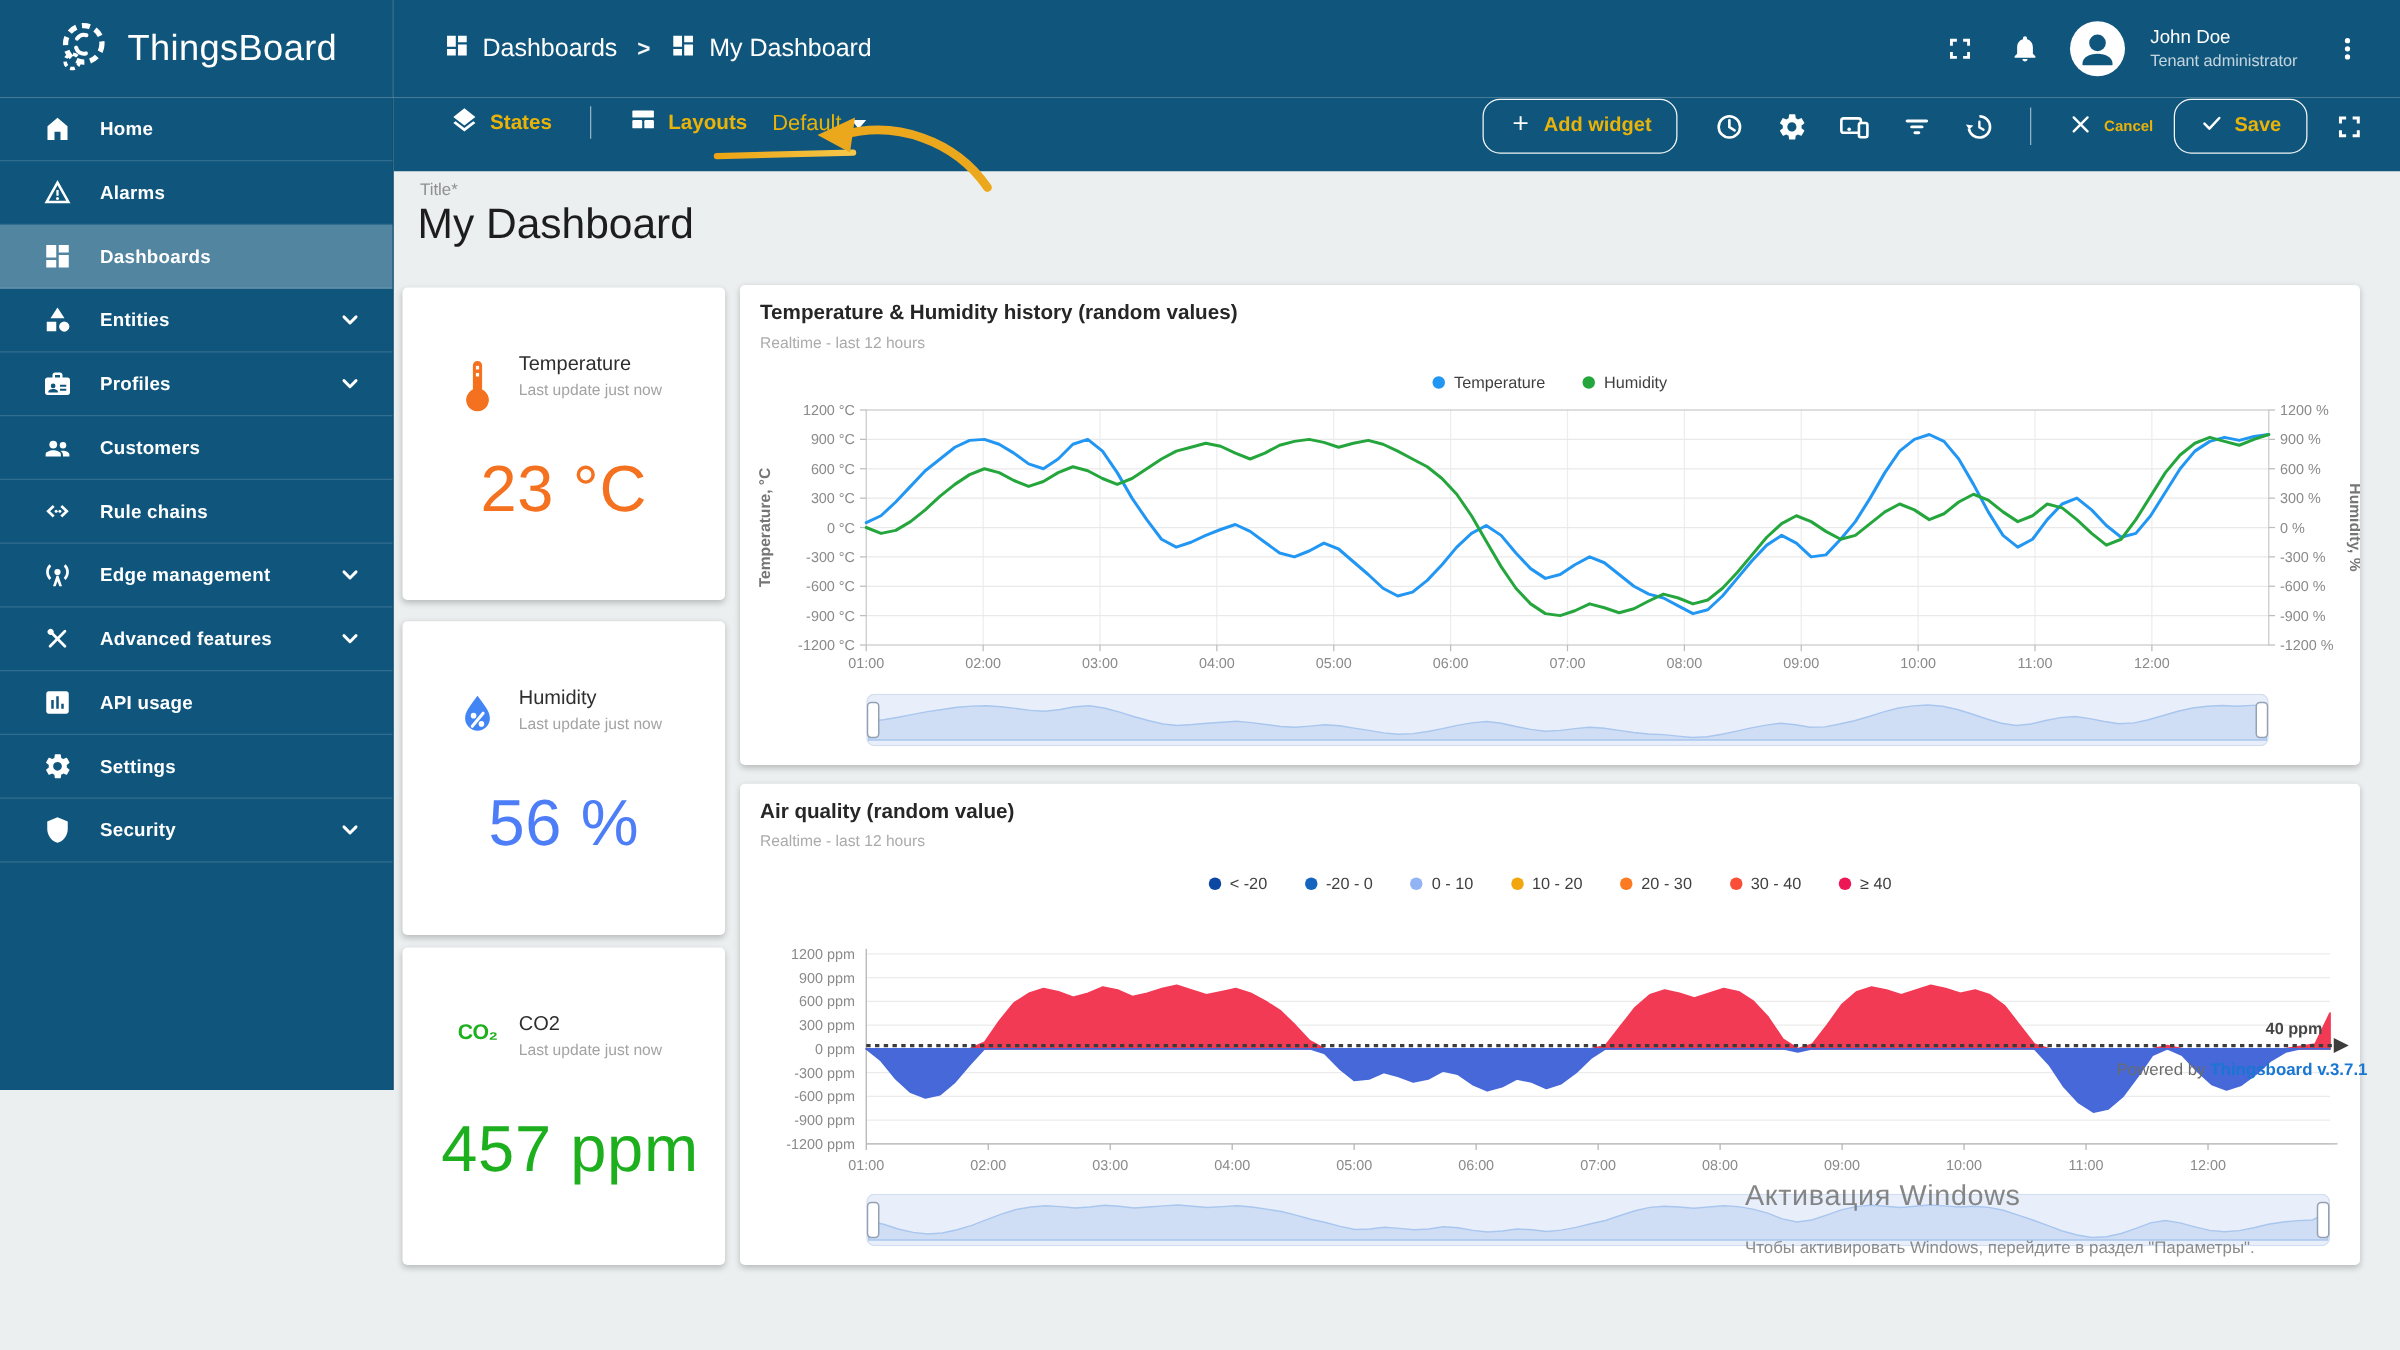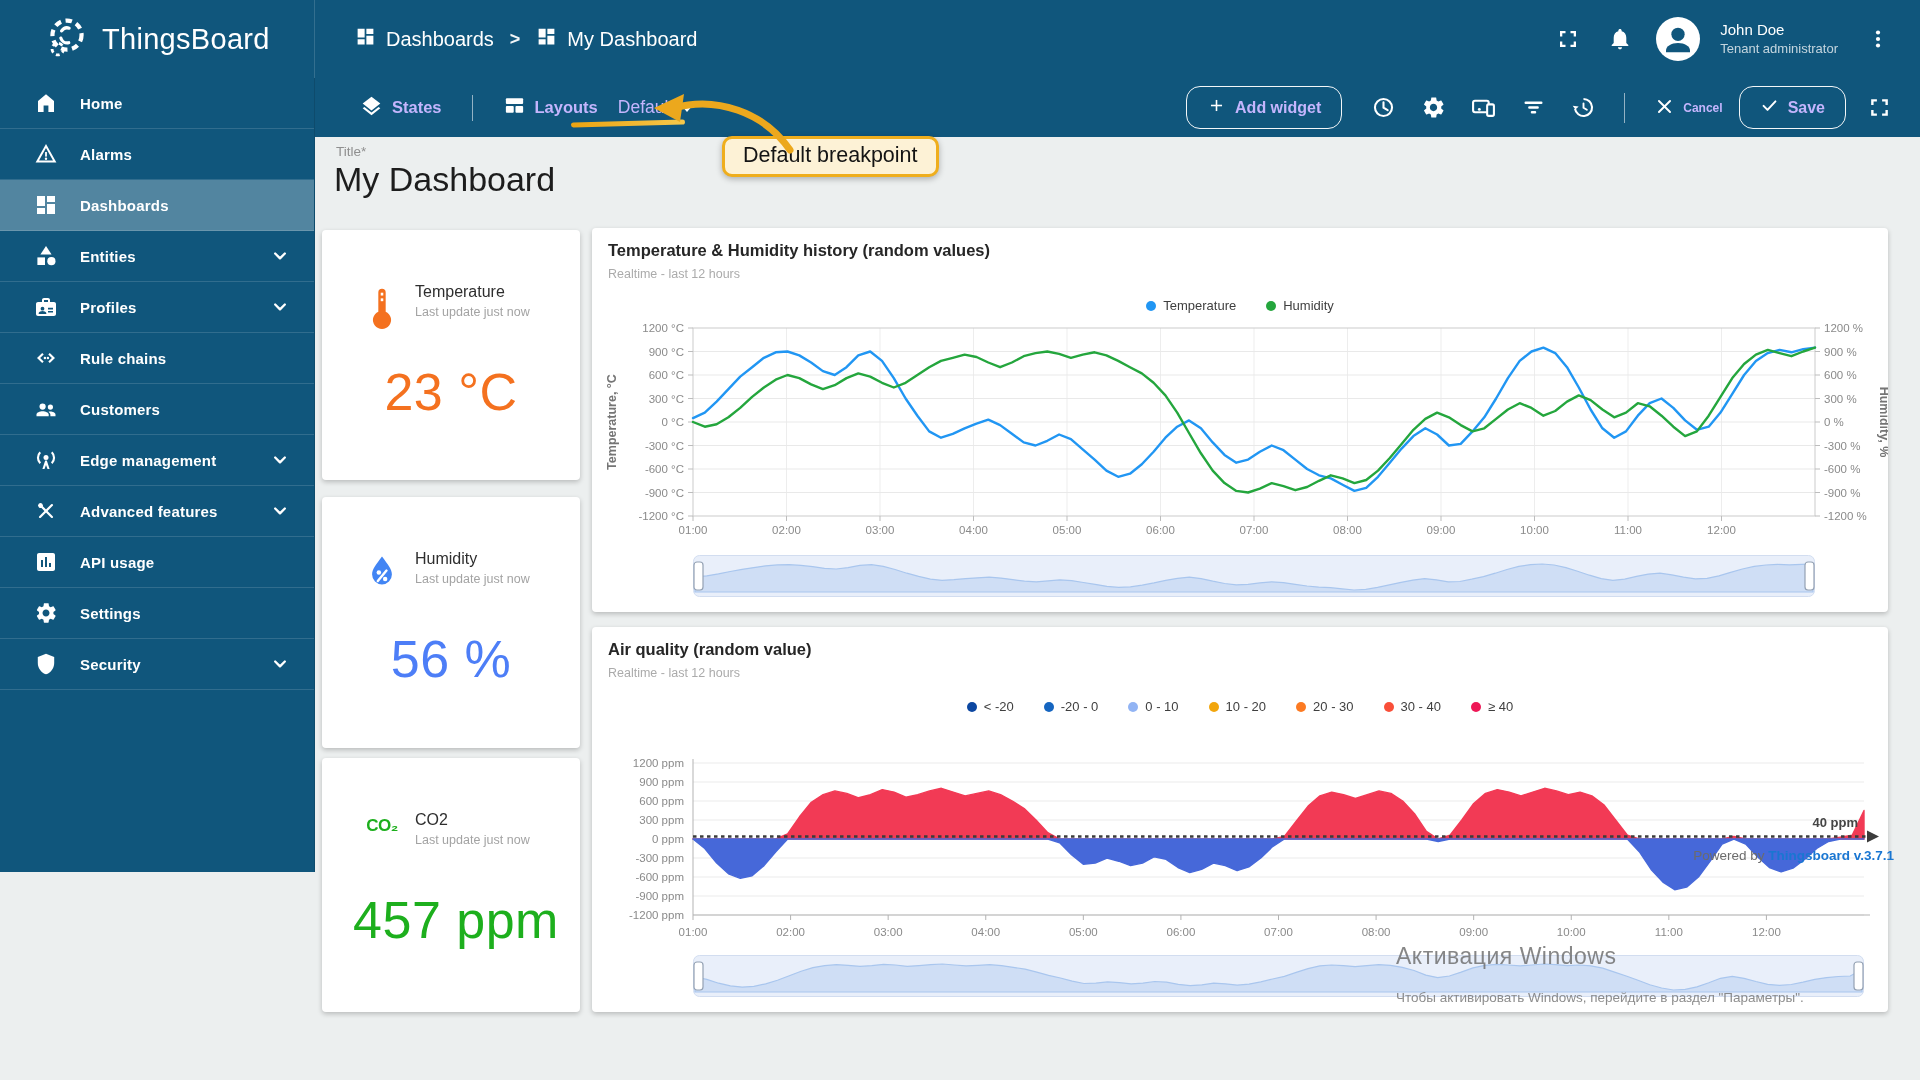--- a/index.html
+++ b/index.html
@@ -21,21 +21,21 @@
   .hdr-right{margin-left:auto;display:flex;align-items:center;gap:8px;padding-right:20px;color:#fff}
   .ibtn{width:44px;height:44px;display:flex;align-items:center;justify-content:center;color:#fff;cursor:pointer;border-radius:50%}
   .ibtn svg{width:24px;height:24px}
   .avatar{width:44px;height:44px;border-radius:50%;background:#fff;display:flex;align-items:center;justify-content:center;margin-left:6px;cursor:pointer}
   .avatar svg{width:40px;height:40px}
   .user-block{display:flex;flex-direction:column;justify-content:center;margin:0 10px 0 12px;cursor:pointer}
   .user-name{font-size:15px;font-weight:500;color:#fff;line-height:20px}
   .user-role{font-size:13px;color:rgba(255,255,255,.75);line-height:18px}
 
   
-  .row2{position:absolute;left:315px;top:78px;width:1605px;height:59px;background:var(--hdr);display:flex;align-items:center;color:#c4b5fd;z-index:19}
+  .row2{position:absolute;left:315px;top:78px;width:1605px;height:59px;background:var(--hdr);display:flex;align-items:flex-start;color:#eab308;z-index:19}
   .tb-left{display:flex;align-items:center;gap:8px;padding-left:37px}
   .tb-btn{display:flex;align-items:center;gap:9px;font-size:16.5px;font-weight:600;cursor:pointer;padding:6px 8px;border-radius:6px}
   .tb-btn svg{width:23px;height:23px}
   .tb-divider{width:1px;height:26px;background:rgba(255,255,255,.55);margin:0 14px}
   .tb-select{display:flex;align-items:center;gap:8px;font-size:17.5px;font-weight:500;cursor:pointer;padding:6px 4px}
   .caret{width:0;height:0;border-left:6px solid transparent;border-right:6px solid transparent;border-top:7px solid #fff;margin-top:2px}
   .tb-right{margin-left:auto;display:flex;align-items:center;padding-right:18px;gap:4px}
   .outline-btn{display:flex;align-items:center;gap:9px;border:1px solid rgba(255,255,255,.95);border-radius:14px;padding:9px 20px;font-size:16px;font-weight:600;cursor:pointer;white-space:nowrap}
   .outline-btn svg,.text-btn svg{width:19px;height:19px}
   .text-btn{display:flex;align-items:center;gap:9px;font-size:12px;font-weight:600;cursor:pointer;padding:9px 12px}
@@ -240,21 +240,20 @@
           </svg>
       </span>
     </div>
   </div>
 
   <div class="annot-underline"></div>
   <svg class="annot-arrow" width="150" height="72" viewBox="0 0 150 72">
     <path d="M138 62 C 112 24, 64 8, 22 20" fill="none" stroke="#eca81d" stroke-width="7" stroke-linecap="round"></path>
     <polygon points="2,20 32,6 28,34" fill="#eca81d"></polygon>
   </svg>
-  <div class="callout">Default breakpoint</div>
 
   <nav class="sidebar" id="sidebar">
       <div class="side-item">
         <span class="sicon">
           <svg viewBox="0 0 24 24" fill="#fff">
             <path d="M12 3.2 4 10v11h5.6v-6.6h4.8V21H20V10z"></path>
           </svg>
         </span>
         <span class="slabel">Home</span>
       </div>
@@ -300,38 +299,38 @@
         <span class="slabel">Profiles</span>
         <span class="chev">
           <svg viewBox="0 0 24 24" fill="none">
             <path d="M6.2 9 12 14.8 17.8 9" stroke="#fff" stroke-width="2.8" stroke-linecap="round" stroke-linejoin="round"></path>
           </svg>
         </span>
       </div>
       <div class="side-item">
         <span class="sicon">
           <svg viewBox="0 0 24 24" fill="#fff">
+            <circle cx="8.6" cy="9.6" r="3.1"></circle>
+            <circle cx="16.4" cy="10.1" r="2.6"></circle>
+            <path d="M8.6 14.2c-2.8 0-6.1 1.4-6.1 3.1v1.9h12.2v-1.9c0-1.7-3.3-3.1-6.1-3.1z"></path>
+            <path d="M16.4 14.6c-.6 0-1.3.1-2 .25 1.2.85 2 2 2 3.25v1.1h5.1v-1.7c0-1.7-3-2.9-5.1-2.9z"></path>
+          </svg>
+        </span>
+        <span class="slabel">Customers</span>
+      </div>
+      <div class="side-item">
+        <span class="sicon">
+          <svg viewBox="0 0 24 24" fill="#fff">
             <path d="M8.2 7 3 12l5.2 5 1.5-1.55L6.1 12l3.6-3.45z"></path>
             <path d="M15.8 7l-1.5 1.55L17.9 12l-3.6 3.45L15.8 17 21 12z"></path>
             <circle cx="10.9" cy="12" r="1.2"></circle>
             <circle cx="13.9" cy="12" r="1.2"></circle>
           </svg>
         </span>
         <span class="slabel">Rule chains</span>
-      </div>
-      <div class="side-item">
-        <span class="sicon">
-          <svg viewBox="0 0 24 24" fill="#fff">
-            <circle cx="8.6" cy="9.6" r="3.1"></circle>
-            <circle cx="16.4" cy="10.1" r="2.6"></circle>
-            <path d="M8.6 14.2c-2.8 0-6.1 1.4-6.1 3.1v1.9h12.2v-1.9c0-1.7-3.3-3.1-6.1-3.1z"></path>
-            <path d="M16.4 14.6c-.6 0-1.3.1-2 .25 1.2.85 2 2 2 3.25v1.1h5.1v-1.7c0-1.7-3-2.9-5.1-2.9z"></path>
-          </svg>
-        </span>
-        <span class="slabel">Customers</span>
       </div>
       <div class="side-item">
         <span class="sicon">
           <svg viewBox="0 0 24 24" fill="#fff">
             <circle cx="12" cy="9.6" r="2.5"></circle>
             <path d="M7 14.4a6.7 6.7 0 0 1 0-9.5L5.5 3.4a8.8 8.8 0 0 0 0 12.5zM18.5 15.9a8.8 8.8 0 0 0 0-12.5L17 4.9a6.7 6.7 0 0 1 0 9.5z"></path>
             <path d="M11.2 12.6 8.4 21h2.1l1.5-4 1.5 4h2.1l-2.8-8.4z"></path>
           </svg>
         </span>
         <span class="slabel">Edge management</span>

